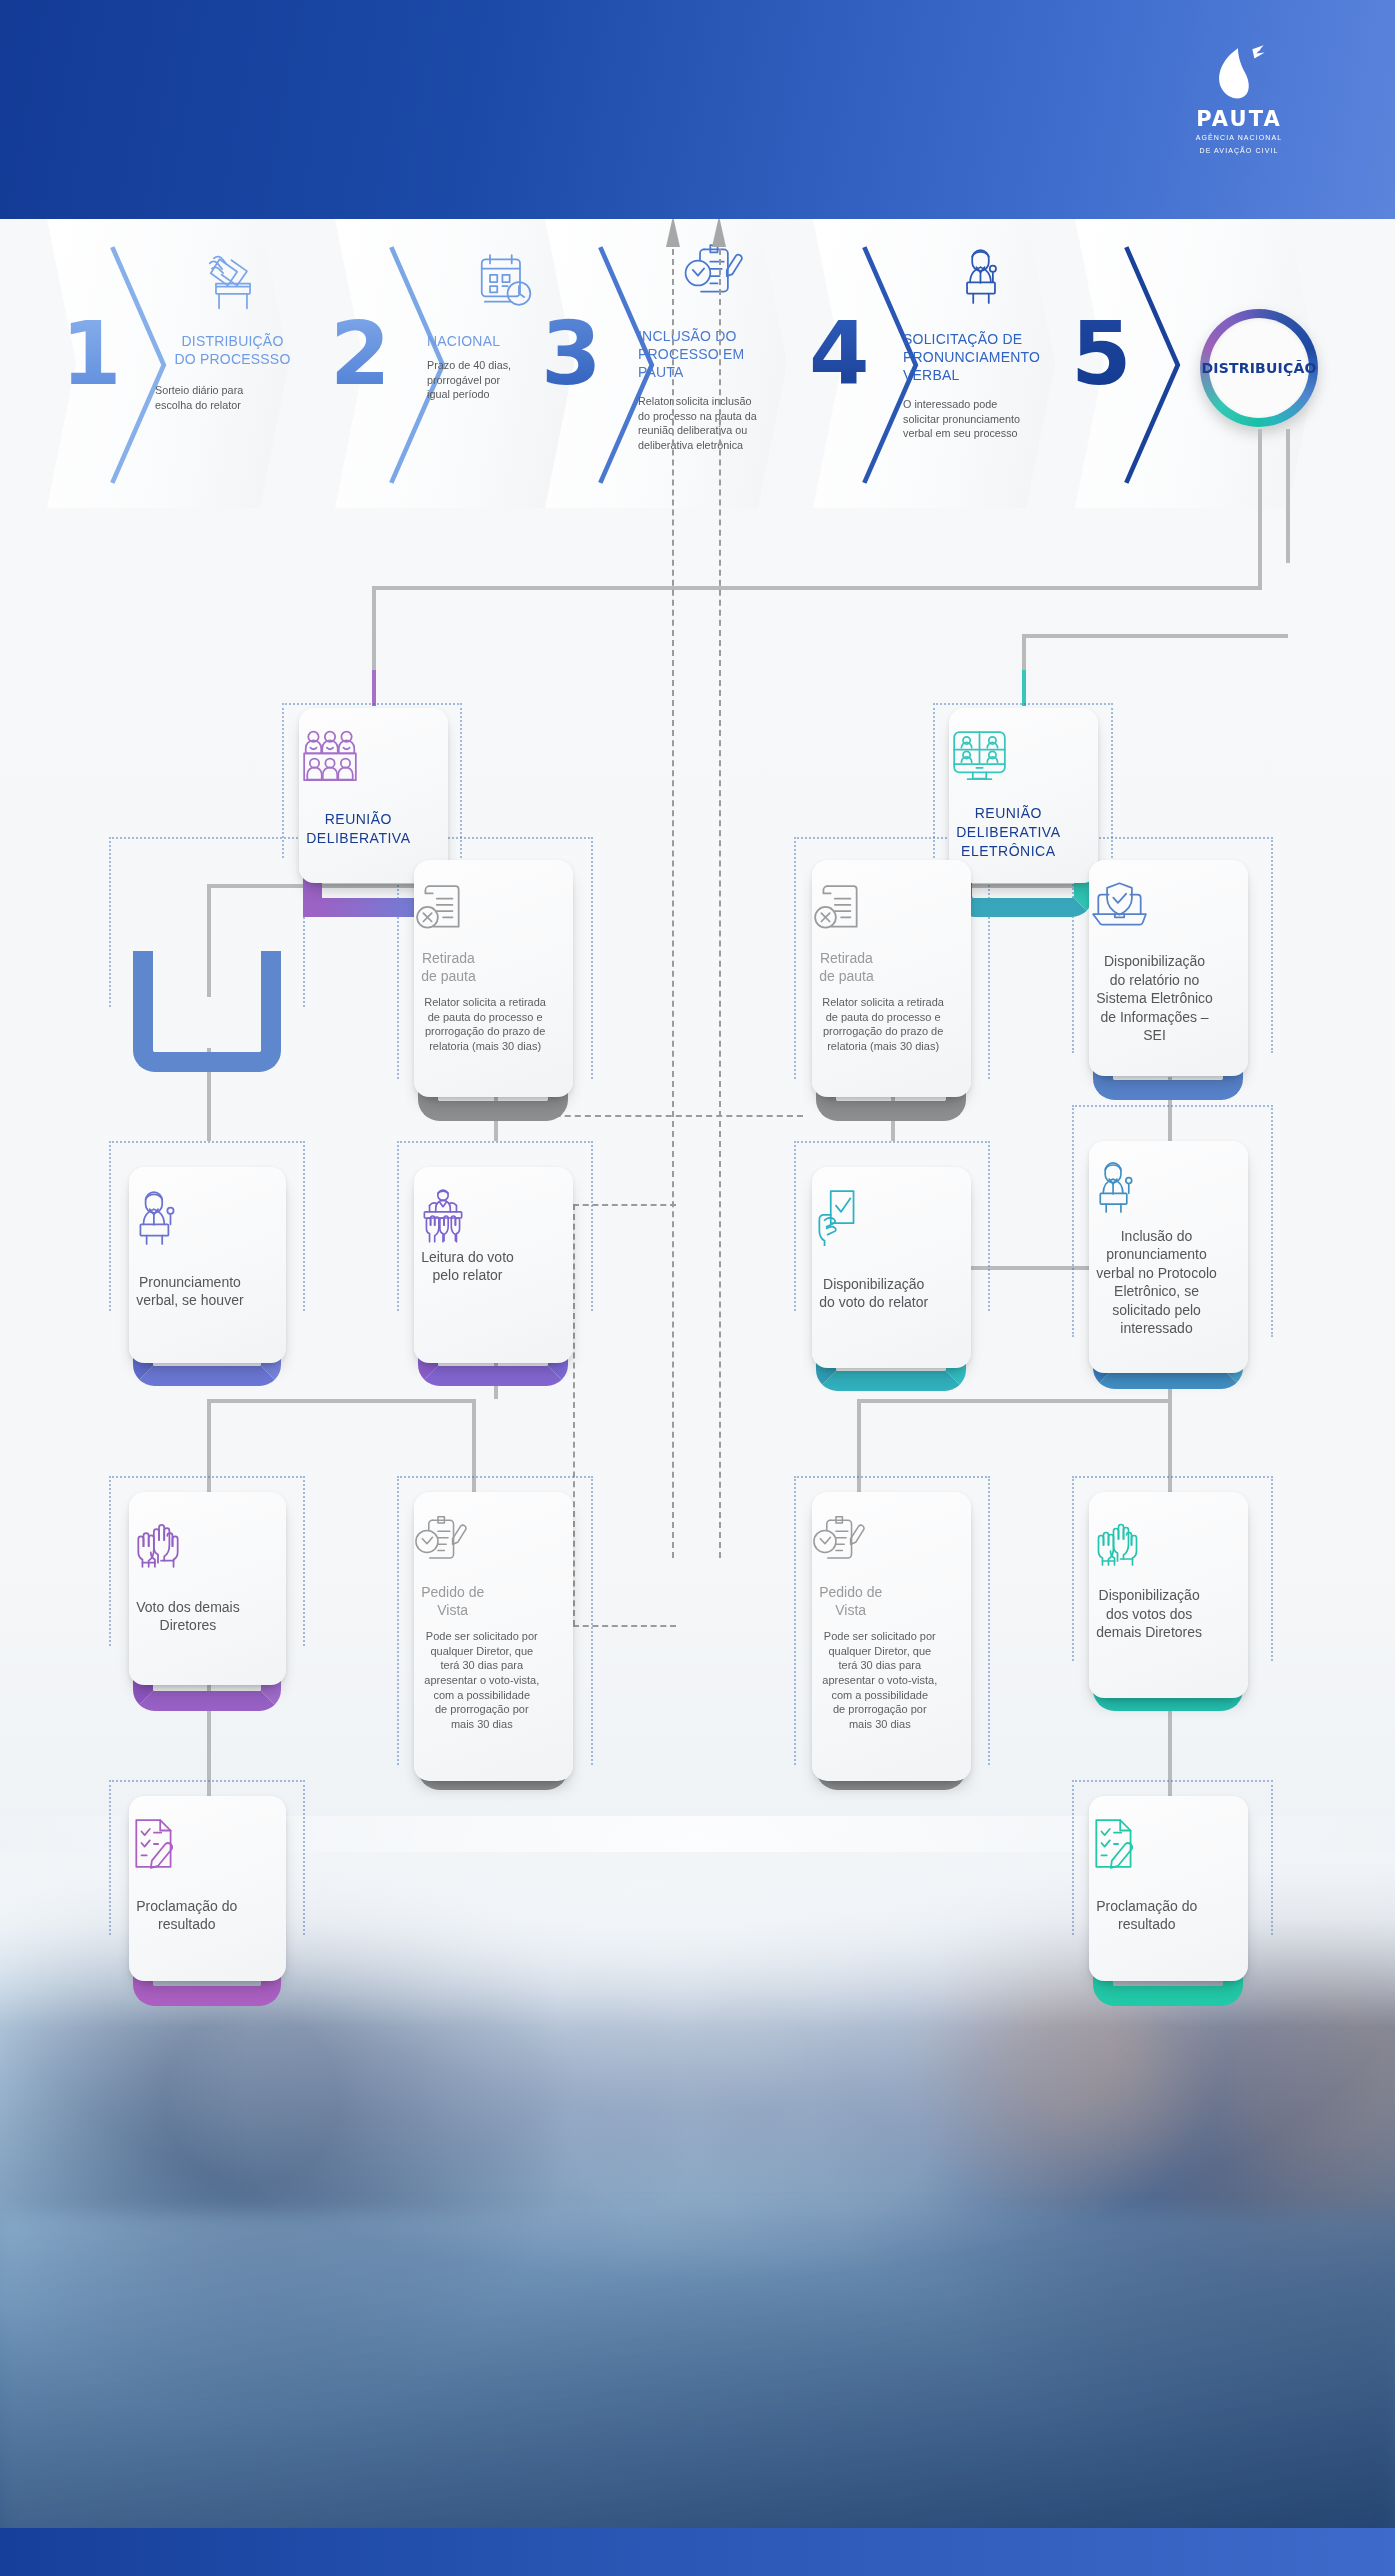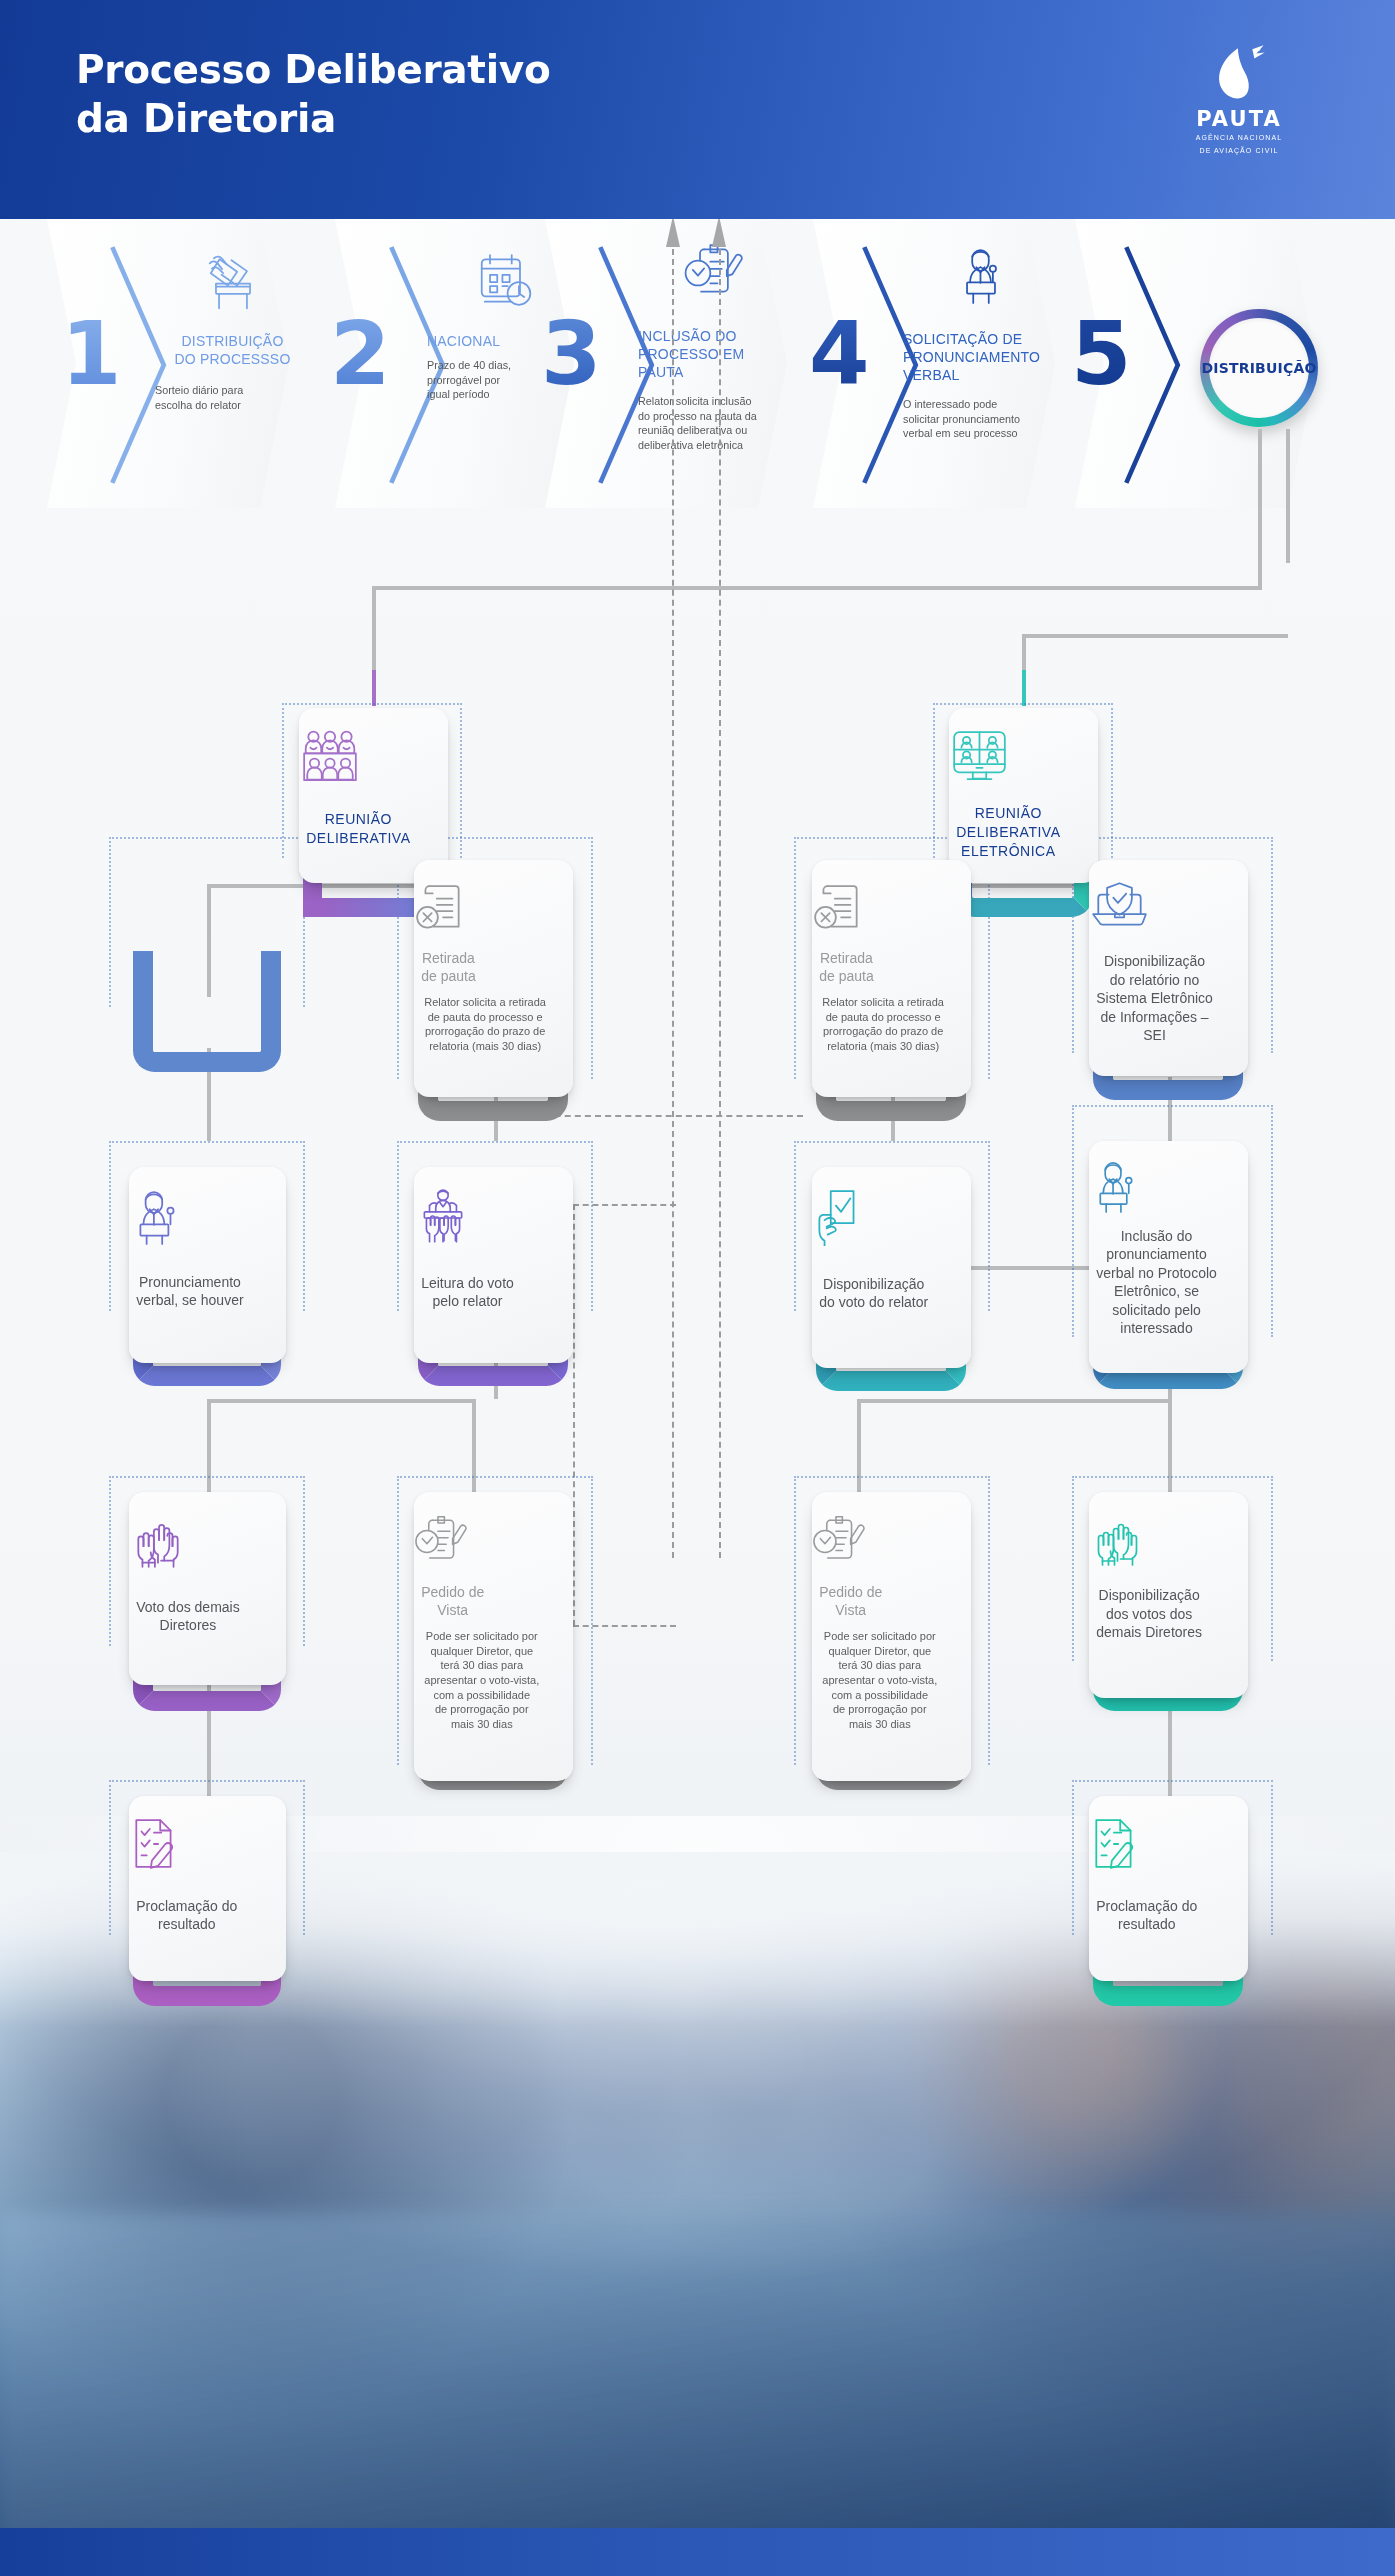--- a/index.html
+++ b/index.html
@@ -168,22 +168,20 @@
   .arrow-up{
     position:absolute; width:0;height:0; z-index:2;
     border-left:7.7px solid transparent; border-right:7.7px solid transparent;
     border-bottom:31px solid #a6a7a9;
   }
 </style>
 </head>
 <body>
 
 <div class="header">
-  <div class="header-title">Processo Deliberativo
-da Diretoria</div>
   <div class="logo">
     <svg width="77" height="62" viewBox="0 0 150 120">
       <path d="M72 8 C40 30 28 62 40 86 C50 106 76 112 88 98 C96 88 94 70 86 56 C78 42 72 24 72 8 Z" fill="#fff"></path>
       <path d="M73 16 C52 38 46 66 56 84 C64 98 80 100 86 90 C92 80 88 62 82 50 C76 38 73 26 73 16 Z" fill="#3f6dc8" opacity=".0"></path>
       <path d="M100 10 L122 2 L108 18 L124 16 L104 28 Z" fill="#fff"></path>
       <circle cx="112" cy="10" r="3.2" fill="#fff"></circle>
     </svg>
     <div class="logo-name">PAUTA</div>
     <div class="logo-sub">AGÊNCIA NACIONAL</div>
     <div class="logo-sub">DE AVIAÇÃO CIVIL</div>
@@ -507,21 +505,21 @@
         <rect x="20" y="46" width="72" height="12" rx="2"></rect>
         <path d="M30 104 v-16 q-6 -2 -6 -10 v-16 a4 4 0 0 1 8 0 v10"></path>
         <path d="M32 72 v-14 a4 4 0 0 1 8 0 v14"></path>
         <path d="M40 72 v-12 a4 4 0 0 1 8 0 v16 q0 12 -8 16 v12"></path>
         <path d="M56 104 v-16 q-6 -2 -6 -10 v-16 a4 4 0 0 1 8 0 v10"></path>
         <path d="M58 72 v-14 a4 4 0 0 1 8 0 v16 q0 12 -8 16 v12"></path>
         <path d="M82 104 v-16 q6 -2 6 -10 v-16 a4 4 0 0 0 -8 0 v10"></path>
         <path d="M80 72 v-14 a4 4 0 0 0 -8 0 v16 q0 12 8 16 v12"></path>
       </svg>
     </div>
-    <div class="cardlabel" style="margin-top:26px;">Leitura do voto
+    <div class="cardlabel" style="">Leitura do voto
 pelo relator</div>
   </div>
 
   <div class="dotframe" style="left:794px; top:922px; width:196px; height:170px;"></div>
   <div class="bracket" style="left:816px; top:1046px; width:150px; height:126px;
        border-width:0 20.6px 20.6px 20.6px;
        border-left-color:#2f9fb6; border-right-color:#33bfc4; border-bottom-color:#31b0bd;"></div>
   <div class="card" style="left:812px; top:948px; width:159px; height:201px;">
     <div class="cardicon">
       <svg width="52" height="58" viewBox="0 0 100 112" fill="none" stroke="#2bb2c4" stroke-width="3.4" stroke-linecap="round" stroke-linejoin="round">

